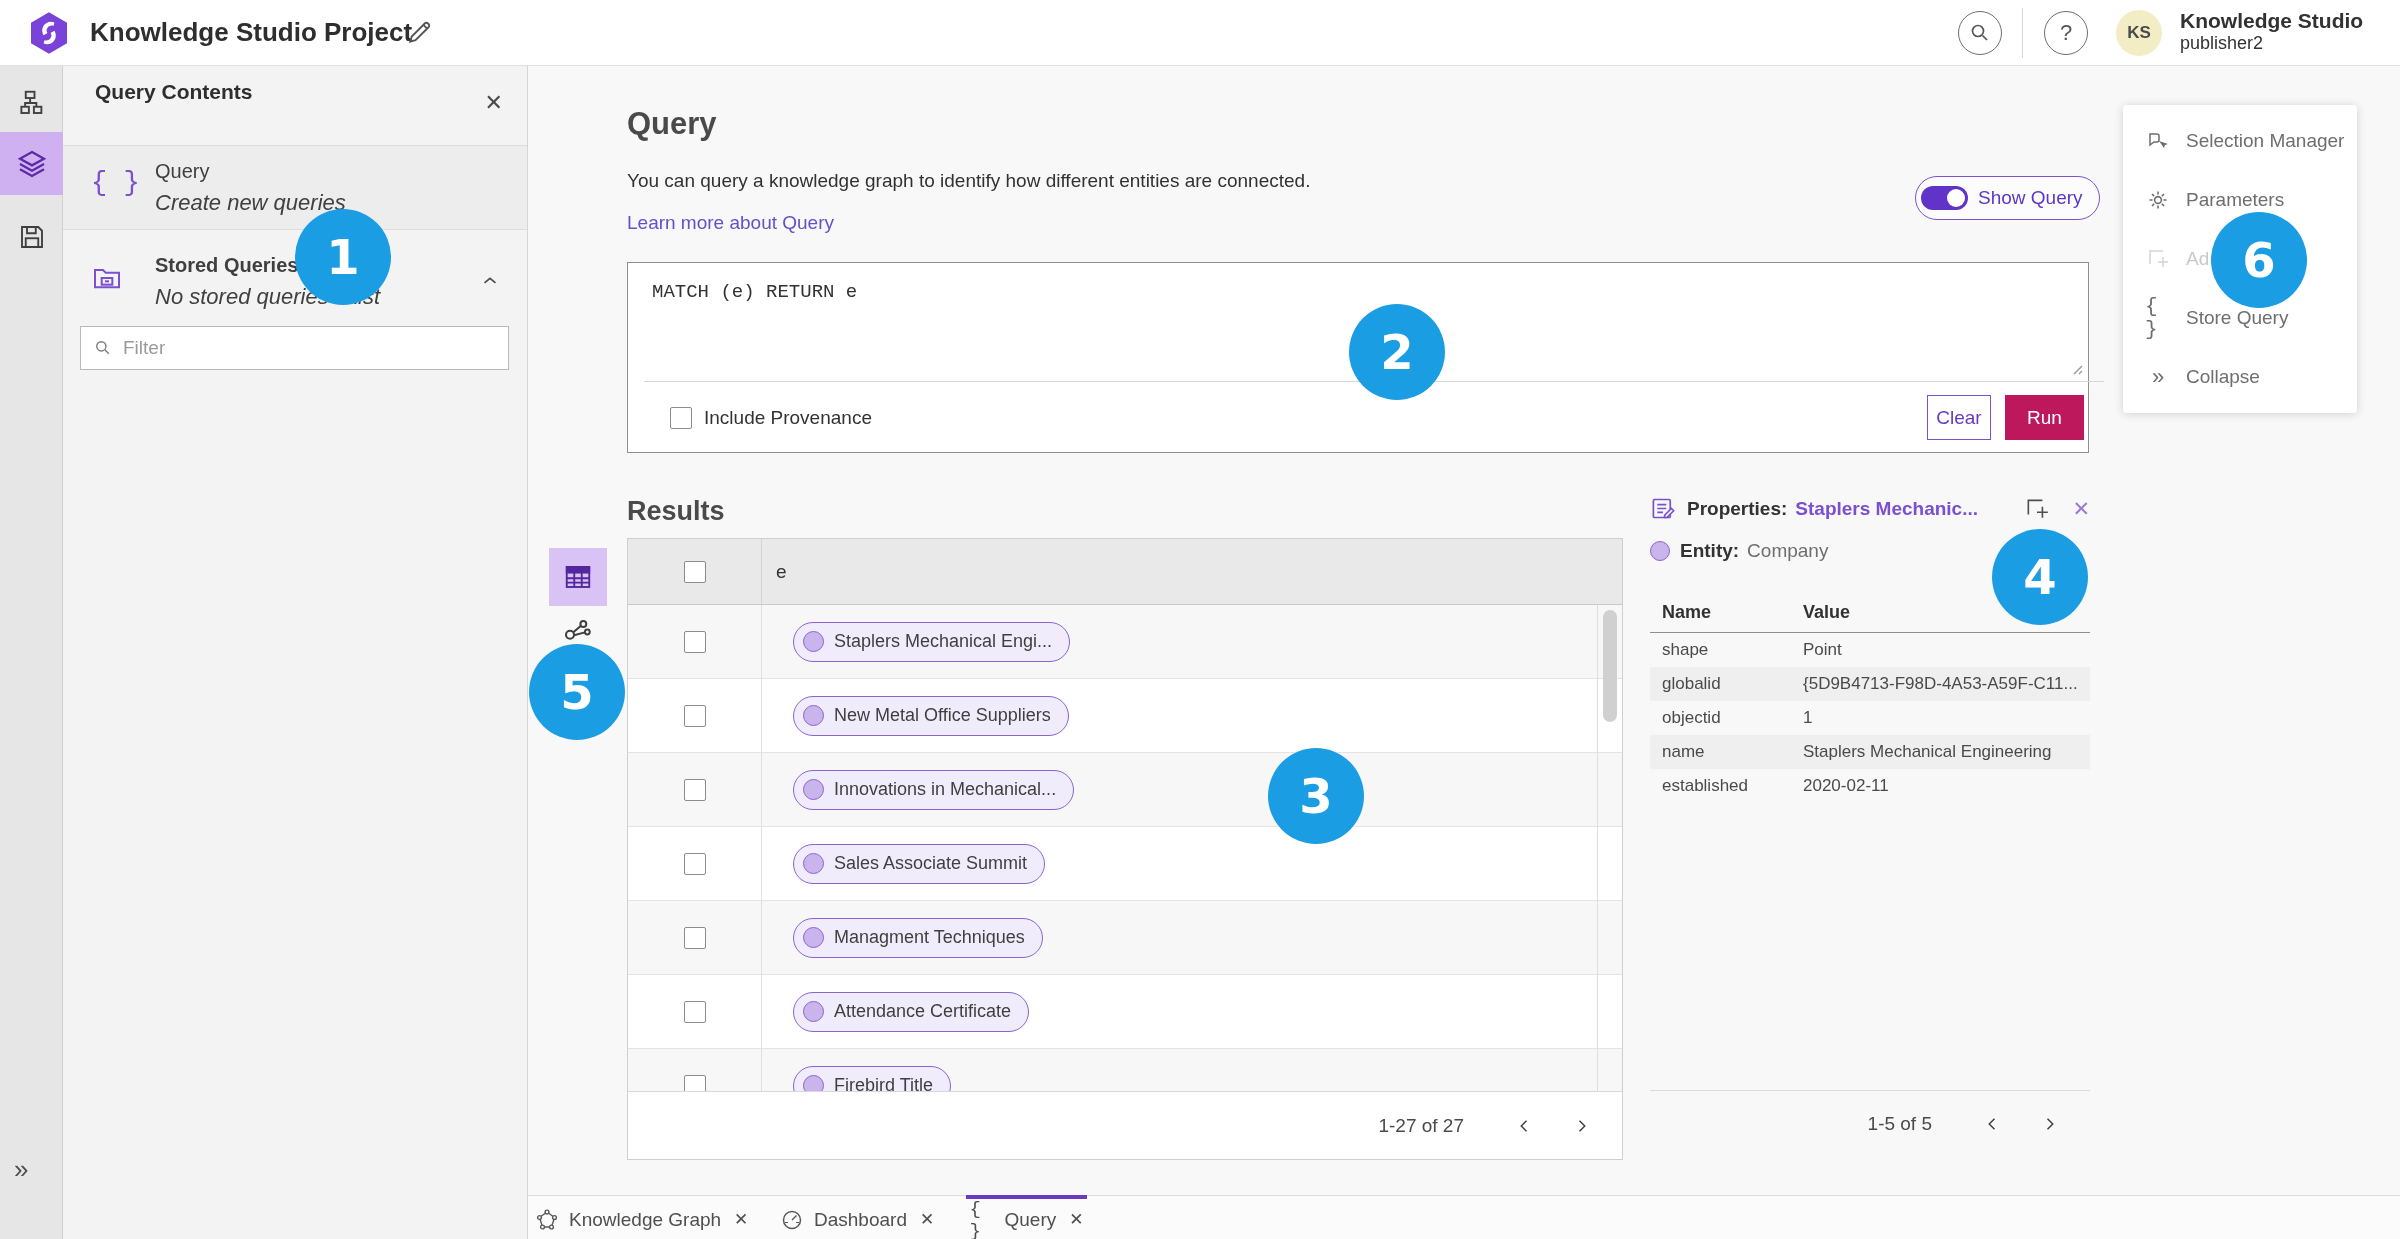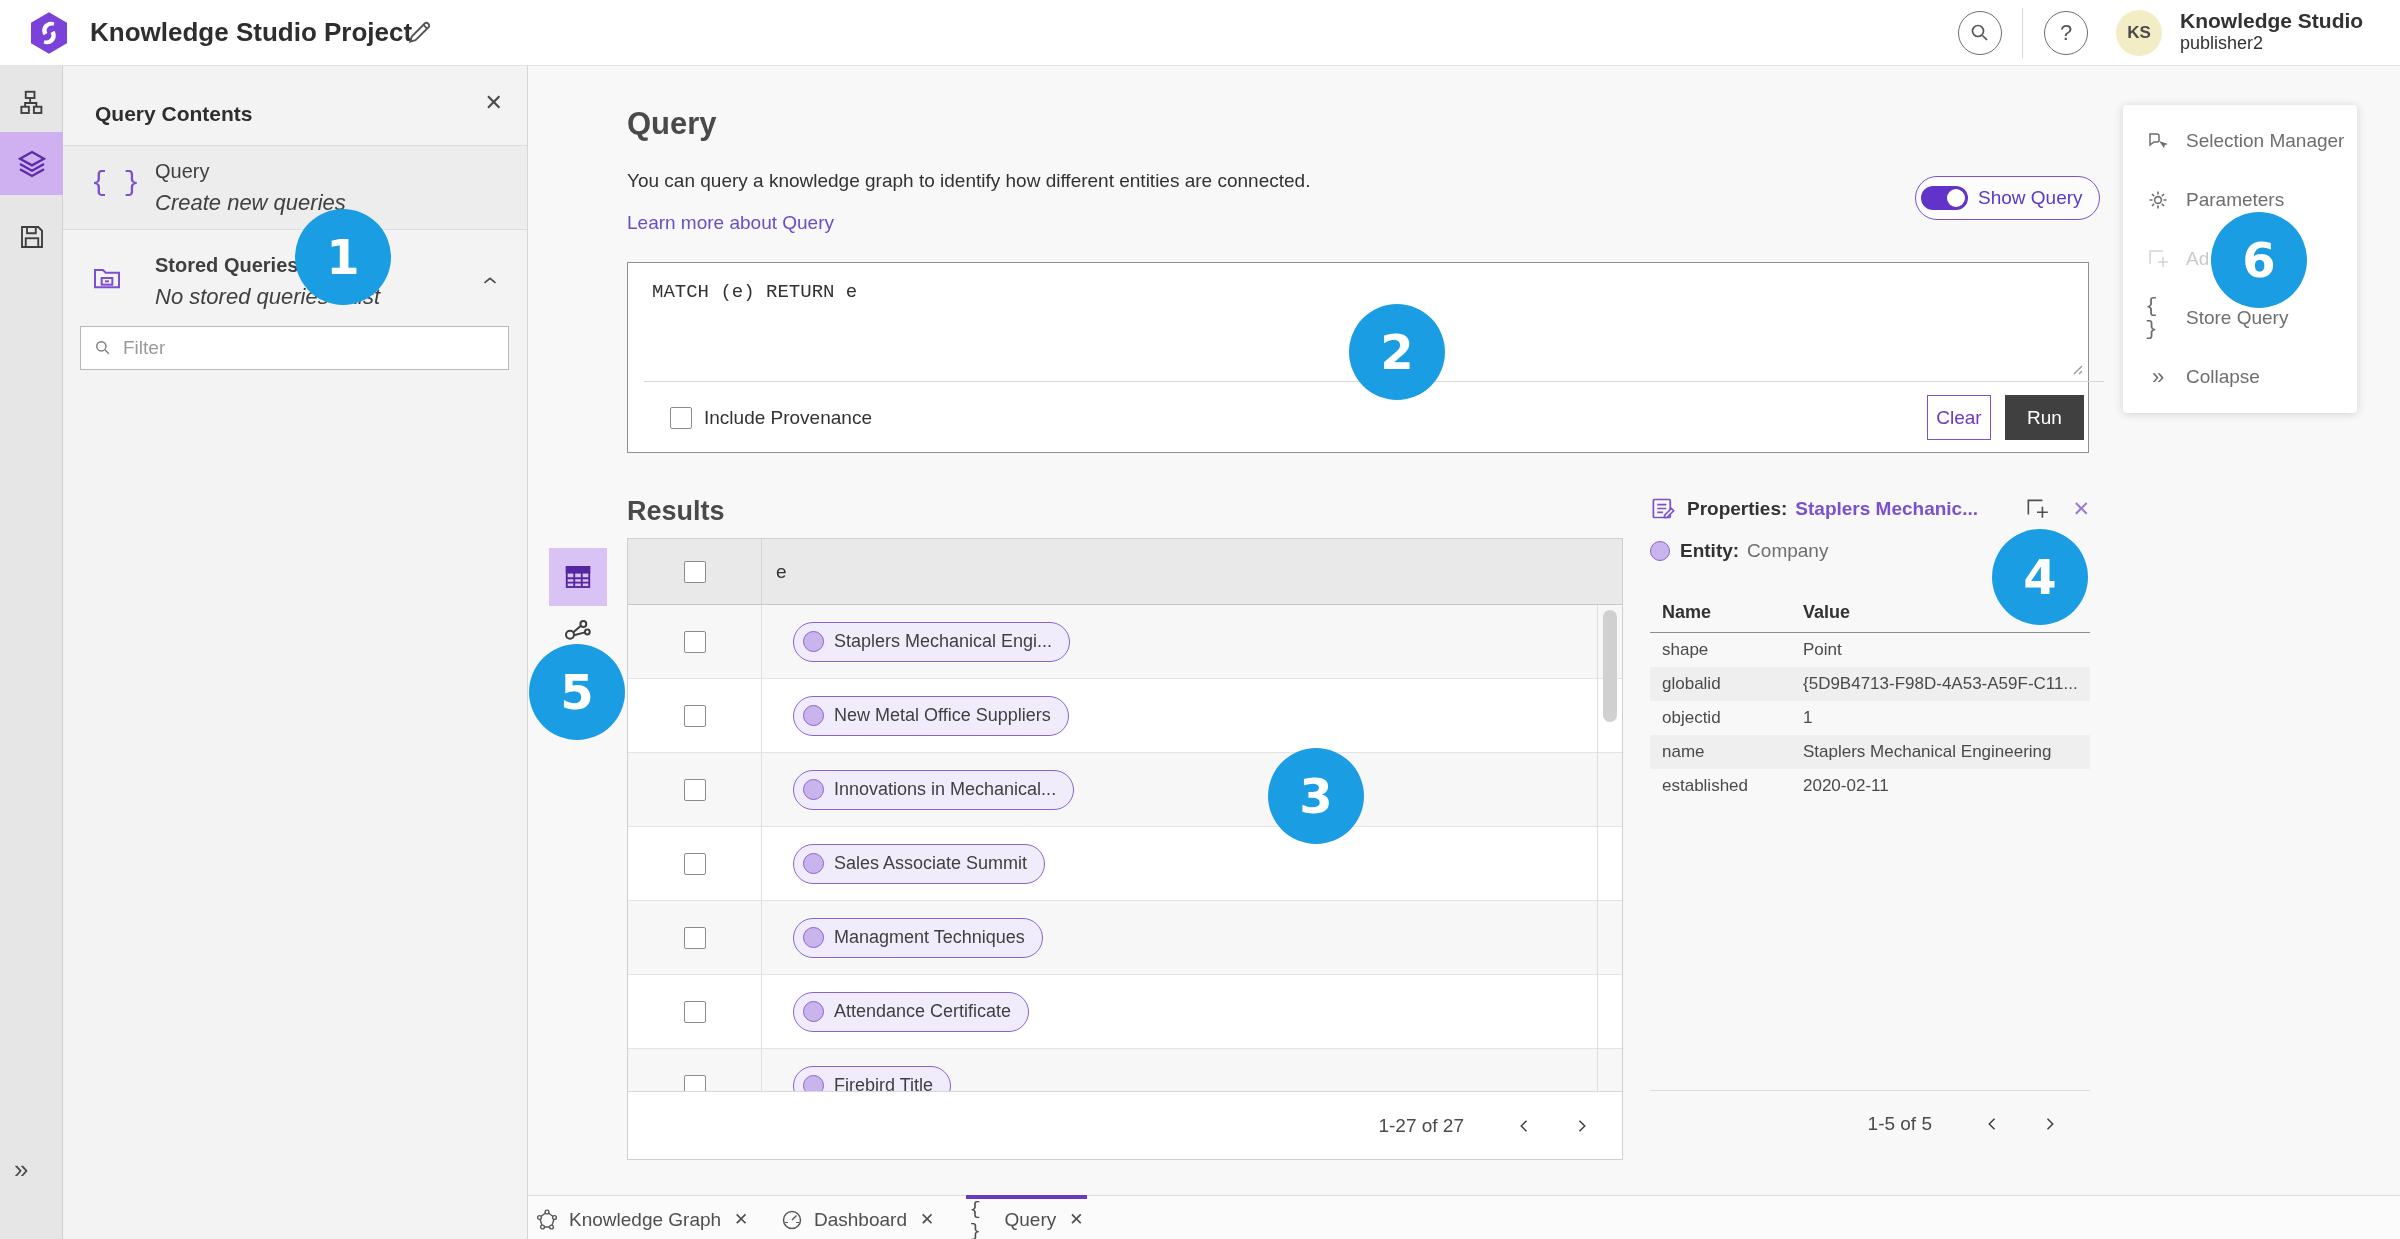--- a/index.html
+++ b/index.html
@@ -23,21 +23,21 @@
 
   
   .rail { position:absolute; left:0; top:66px; width:63px; height:1173px; background:#e6e6e6; border-right:1px solid #d0d0d0; z-index:15; }
   .rail-item { position:absolute; left:0; width:63px; height:58px; display:flex; align-items:center; justify-content:center; color:#3f3f3f; }
   .rail-item.selected { background:#cfb1f1; color:#5a2aa8; }
   .rail-expand { position:absolute; left:14px; top:1088px; font-size:26px; color:#4f4f4f; cursor:pointer; }
 
   
   .contents-panel { position:absolute; left:63px; top:66px; width:465px; height:1173px; background:#f3f3f3; border-right:1px solid #d6d6d6; z-index:14; }
   .panel-header { position:relative; height:80px; border-bottom:1px solid #dcdcdc; }
-  .panel-title { position:absolute; left:32px; top:36px; font-size:21px; font-weight:600; color:#2e2e2e; }
+  .panel-title { position:absolute; left:32px; top:14px; font-size:21px; font-weight:600; color:#2e2e2e; }
   .panel-close { position:absolute; right:24px; top:24px; font-size:22px; color:#4a4a4a; cursor:pointer; }
   .panel-item { position:absolute; left:0; width:100%; }
   .query-item { top:80px; height:84px; background:#ededed; border-bottom:1px solid #dddddd; }
   .stored-item { top:174px; height:84px; }
   .pi-icon { position:absolute; left:28px; top:22px; }
   .braces-glyph { font-family:"Liberation Mono", monospace; font-size:27px; color:#7a4fd0; font-weight:400; }
   .pi-title { position:absolute; left:92px; top:14px; font-size:20px; color:#3f3f3f; }
   .pi-title.bold { font-weight:600; }
   .pi-sub { position:absolute; left:92px; top:44px; font-size:22px; color:#404040;font-style:italic; }
   .stored-chevron { position:absolute; right:26px; top:30px; color:#4a4a4a; }
@@ -55,21 +55,21 @@
   .sq-label { margin-left:10px; font-size:19px; color:#5b38c8; }
 
   .query-card { position:absolute; left:627px; top:262px; width:1462px; height:191px; background:#fff; border:1px solid #8f8f8f; }
   .query-code { position:absolute; left:0; top:0; width:100%; height:118px; padding:18px 24px; font-family:"Liberation Mono", monospace; font-size:19px; color:#323232; white-space:pre; }
   .resize-handle { position:absolute; right:5px; top:98px; width:14px; height:14px; }
   .card-bottom { position:absolute; left:16px; top:118px; width:100%; height:72px; border-top:1px solid #d6d6d6; display:flex; align-items:center; padding:0 20px 0 26px; }
   .cb { width:22px; height:22px; background:#fff; border:1.5px solid #8c8c8c; border-radius:2px; flex:0 0 auto; cursor:pointer; }
   .cb-label { margin-left:12px; font-size:19px; color:#323232; }
   .spacer { flex:1; }
   .btn-clear { width:64px; height:45px; background:#fff; border:1px solid #7a52cc; color:#6a3ac2; font-size:19px; font-family:"Liberation Sans",sans-serif; cursor:pointer; }
-  .btn-run { width:79px; height:45px; background:#404040; border:none; color:#fff; font-size:19px; font-family:"Liberation Sans",sans-serif; margin-left:14px; cursor:pointer; }
+  .btn-run { width:79px; height:45px; background:#be185d; border:none; color:#fff; font-size:19px; font-family:"Liberation Sans",sans-serif; margin-left:14px; cursor:pointer; }
 
   
   .results-head { position:absolute; left:627px; top:472px; font-size:27px; font-weight:600; color:#4a4a4a;margin-top:24px; }
   .vt { position:absolute; display:flex; align-items:center; justify-content:center; cursor:pointer; }
   .vt-table { left:549px; top:548px; width:58px; height:58px; background:#d9c3f4; color:#55269e; }
   .vt-link { left:558px; top:612px; width:40px; height:40px; color:#3f3f3f; }
 
   .results-card { position:absolute; left:627px; top:538px; width:996px; height:622px; background:#fff; border:1px solid #cfcfcf; }
   .rhead { height:66px; background:#e9e9e9; border-bottom:1px solid #c9c9c9; display:flex; }
   .cbcell { width:134px; display:flex; align-items:center; justify-content:center; border-right:1px solid #d4d4d4; flex:0 0 auto; }

